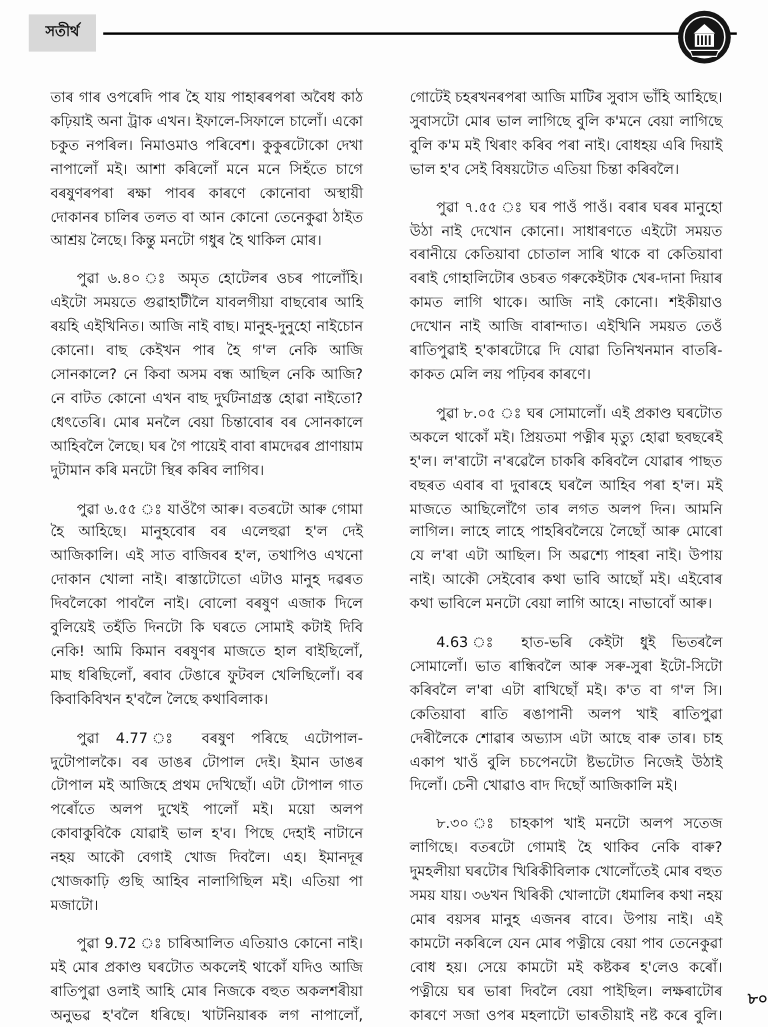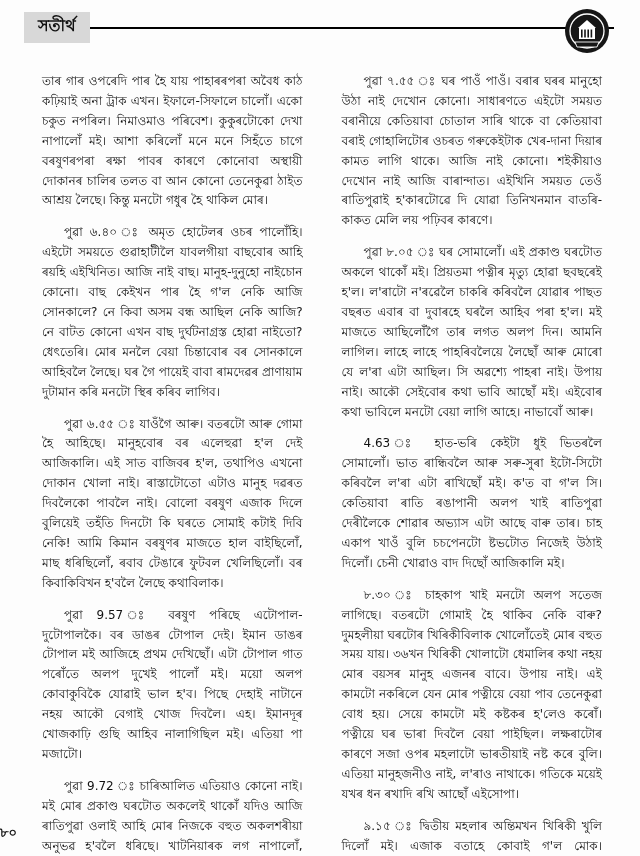--- a/index.html
+++ b/index.html
@@ -9,41 +9,41 @@
     font-family:"DejaVu Sans","Liberation Sans",sans-serif;
     overflow:hidden;
   }
   
   .header{position:absolute;top:12px;left:28px;right:24px;height:50px;}
   .rule{position:absolute;left:58px;right:2px;top:15px;height:2px;background:#000;}
   .title-box{
     position:absolute;left:-4px;top:0;
     background:#d8d8d8;
     padding:4px 14px 7px 14px;
-    font-size:16px;font-weight:bold;line-height:20px;font-family:Liberation Serif, serif;
+    font-size:12px;font-weight:bold;line-height:20px;font-family:Liberation Serif, serif;
   }
   .emblem{position:absolute;right:6px;top:-5px;width:46px;height:48px;}
   
   .columns{
     position:absolute;top:60px;left:30px;width:584px;
     display:flex;gap:15px;
   }
   .column{
     flex:1 1 0;min-width:0;
     font-size:12px;line-height:19.9px;
     text-align:justify;text-justify:inter-word;
     letter-spacing:0;
   }
   .column p{margin:12px;text-indent:22px;}
   .column p.cont{text-indent:0;}
   .lead{font-weight:normal;}
   
   .footer{
     position:absolute;bottom:12px;left:0;width:100%;
-    text-align:left;font-size:13px;font-weight:bold;
+    text-align:right;font-size:13px;font-weight:bold;
   }
 </style>
 </head>
 <body>
 
 <div class="header">
   <div class="rule"></div>
   <div class="title-box">সতীৰ্থ</div>
   <div class="emblem">
     <svg width="46" height="48" viewBox="0 0 46 48" aria-hidden="true">
@@ -60,25 +60,26 @@
       <path d="M11 35 h24 l-2 5 h-20 Z" fill="#161616" stroke="#fff" stroke-width="0.9"></path>
     </svg>
   </div>
 </div>
 
 <div class="columns">
   <div class="column">
       <p class="cont">তাৰ গাৰ ওপৰেদি পাৰ হৈ যায় পাহাৰৰপৰা অবৈধ কাঠ কঢ়িয়াই অনা ট্ৰাক এখন। ইফালে-সিফালে চালোঁ। একো চকুত নপৰিল। নিমাওমাও পৰিবেশ। কুকুৰটোকো দেখা নাপালোঁ মই। আশা কৰিলোঁ মনে মনে সিহঁতে চাগে বৰষুণৰপৰা ৰক্ষা পাবৰ কাৰণে কোনোবা অস্থায়ী দোকানৰ চালিৰ তলত বা আন কোনো তেনেকুৱা ঠাইত আশ্ৰয় লৈছে। কিন্তু মনটো গধুৰ হৈ থাকিল মোৰ।</p>
       <p><span class="lead">পুৱা ৬.৪০ ঃ </span>অমৃত হোটেলৰ ওচৰ পালোঁহি। এইটো সময়তে গুৱাহাটীলৈ যাবলগীয়া বাছবোৰ আহি ৰয়হি এইখিনিত। আজি নাই বাছ। মানুহ-দুনুহো নাইচোন কোনো। বাছ কেইখন পাৰ হৈ গ'ল নেকি আজি সোনকালে? নে কিবা অসম বন্ধ আছিল নেকি আজি? নে বাটত কোনো এখন বাছ দুৰ্ঘটনাগ্ৰস্ত হোৱা নাইতো? ধেৎতেৰি। মোৰ মনলৈ বেয়া চিন্তাবোৰ বৰ সোনকালে আহিবলৈ লৈছে। ঘৰ গৈ পায়েই বাবা ৰামদেৱৰ প্ৰাণায়াম দুটামান কৰি মনটো স্থিৰ কৰিব লাগিব।</p>
       <p><span class="lead">পুৱা ৬.৫৫ ঃ </span>যাওঁগৈ আৰু। বতৰটো আৰু গোমা হৈ আহিছে। মানুহবোৰ বৰ এলেহুৱা হ'ল দেই আজিকালি। এই সাত বাজিবৰ হ'ল, তথাপিও এখনো দোকান খোলা নাই। ৰাস্তাটোতো এটাও মানুহ দৱৰত দিবলৈকো পাবলৈ নাই। বোলো বৰষুণ এজাক দিলে বুলিয়েই তহঁতি দিনটো কি ঘৰতে সোমাই কটাই দিবি নেকি! আমি কিমান বৰষুণৰ মাজতে হাল বাইছিলোঁ, মাছ ধৰিছিলোঁ, ৰবাব টেঙাৰে ফুটবল খেলিছিলোঁ। বৰ কিবাকিবিখন হ'বলৈ লৈছে কথাবিলাক।</p>
-      <p><span class="lead">পুৱা 9.57 ঃ </span>বৰষুণ পৰিছে এটোপাল-দুটোপালকৈ। বৰ ডাঙৰ টোপাল দেই। ইমান ডাঙৰ টোপাল মই আজিহে প্ৰথম দেখিছোঁ। এটা টোপাল গাত পৰোঁতে অলপ দুখেই পালোঁ মই। ময়ো অলপ কোবাকুবিকৈ যোৱাই ভাল হ'ব। পিছে দেহাই নাটানে নহয় আকৌ বেগাই খোজ দিবলৈ। এহ। ইমানদূৰ খোজকাঢ়ি গুছি আহিব নালাগিছিল মই। এতিয়া পা মজাটো।</p>
+      <p><span class="lead">পুৱা 4.77 ঃ </span>বৰষুণ পৰিছে এটোপাল-দুটোপালকৈ। বৰ ডাঙৰ টোপাল দেই। ইমান ডাঙৰ টোপাল মই আজিহে প্ৰথম দেখিছোঁ। এটা টোপাল গাত পৰোঁতে অলপ দুখেই পালোঁ মই। ময়ো অলপ কোবাকুবিকৈ যোৱাই ভাল হ'ব। পিছে দেহাই নাটানে নহয় আকৌ বেগাই খোজ দিবলৈ। এহ। ইমানদূৰ খোজকাঢ়ি গুছি আহিব নালাগিছিল মই। এতিয়া পা মজাটো।</p>
       <p><span class="lead">পুৱা 9.72 ঃ </span>চাৰিআলিত এতিয়াও কোনো নাই। মই মোৰ প্ৰকাণ্ড ঘৰটোত অকলেই থাকোঁ যদিও আজি ৰাতিপুৱা ওলাই আহি মোৰ নিজকে বহুত অকলশৰীয়া অনুভৱ হ'বলৈ ধৰিছে। খাটনিয়াৰক লগ নাপালোঁ, তেওঁৰ নাতিনীয়েকজনীক লগ নাপালোঁ, চাৰিআলিৰ গছজোপাৰ তলৰ মানুহটোও নাই, কুকুৰটো নাই, বাছত অহা মানুহবোৰ নাই, বাছখনো নাই, দোকানীবিলাকো অহা নাই। কিবা এটা দুখে মোক হেঁচি ধৰিলে।</p>
       <p><span class="lead">পুৱা 3.66 ঃ </span>বৰষুণ পৰিয়েই আছে। ধূলিৰে আবৰি থকা</p>
     </div>
   <div class="column">
+      <p class="cont">গোটেই চহৰখনৰপৰা আজি মাটিৰ সুবাস ভাঁহি আহিছে। সুবাসটো মোৰ ভাল লাগিছে বুলি ক'মনে বেয়া লাগিছে বুলি ক'ম মই থিৰাং কৰিব পৰা নাই। বোধহয় এৰি দিয়াই ভাল হ'ব সেই বিষয়টোত এতিয়া চিন্তা কৰিবলৈ।</p>
       <p><span class="lead">পুৱা ৭.৫৫ ঃ </span>ঘৰ পাওঁ পাওঁ। বৰাৰ ঘৰৰ মানুহো উঠা নাই দেখোন কোনো। সাধাৰণতে এইটো সময়ত বৰানীয়ে কেতিয়াবা চোতাল সাৰি থাকে বা কেতিয়াবা বৰাই গোহালিটোৰ ওচৰত গৰুকেইটাক খেৰ-দানা দিয়াৰ কামত লাগি থাকে। আজি নাই কোনো। শইকীয়াও দেখোন নাই আজি বাৰান্দাত। এইখিনি সময়ত তেওঁ ৰাতিপুৱাই হ'কাৰটোৱে দি যোৱা তিনিখনমান বাতৰি-কাকত মেলি লয় পঢ়িবৰ কাৰণে।</p>
       <p><span class="lead">পুৱা ৮.০৫ ঃ </span>ঘৰ সোমালোঁ। এই প্ৰকাণ্ড ঘৰটোত অকলে থাকোঁ মই। প্ৰিয়তমা পত্নীৰ মৃত্যু হোৱা ছবছৰেই হ'ল। ল'ৰাটো ন'ৰৱেলৈ চাকৰি কৰিবলৈ যোৱাৰ পাছত বছৰত এবাৰ বা দুবাৰহে ঘৰলৈ আহিব পৰা হ'ল। মই মাজতে আছিলোঁগৈ তাৰ লগত অলপ দিন। আমনি লাগিল। লাহে লাহে পাহৰিবলৈয়ে লৈছোঁ আৰু মোৰো যে ল'ৰা এটা আছিল। সি অৱশ্যে পাহৰা নাই। উপায় নাই। আকৌ সেইবোৰ কথা ভাবি আছোঁ মই। এইবোৰ কথা ভাবিলে মনটো বেয়া লাগি আহে। নাভাবোঁ আৰু।</p>
       <p><span class="lead">4.63 ঃ </span>হাত-ভৰি কেইটা ধুই ভিতৰলৈ সোমালোঁ। ভাত ৰান্ধিবলৈ আৰু সৰু-সুৰা ইটো-সিটো কৰিবলৈ ল'ৰা এটা ৰাখিছোঁ মই। ক'ত বা গ'ল সি। কেতিয়াবা ৰাতি ৰঙাপানী অলপ খাই ৰাতিপুৱা দেৰীলৈকে শোৱাৰ অভ্যাস এটা আছে বাৰু তাৰ। চাহ একাপ খাওঁ বুলি চচপেনটো ষ্টভটোত নিজেই উঠাই দিলোঁ। চেনী খোৱাও বাদ দিছোঁ আজিকালি মই।</p>
       <p><span class="lead">৮.৩০ ঃ </span>চাহকাপ খাই মনটো অলপ সতেজ লাগিছে। বতৰটো গোমাই হৈ থাকিব নেকি বাৰু? দুমহলীয়া ঘৰটোৰ খিৰিকীবিলাক খোলোঁতেই মোৰ বহুত সময় যায়। ৩৬খন খিৰিকী খোলাটো ধেমালিৰ কথা নহয় মোৰ বয়সৰ মানুহ এজনৰ বাবে। উপায় নাই। এই কামটো নকৰিলে যেন মোৰ পত্নীয়ে বেয়া পাব তেনেকুৱা বোধ হয়। সেয়ে কামটো মই কষ্টকৰ হ'লেও কৰোঁ। পত্নীয়ে ঘৰ ভাৰা দিবলৈ বেয়া পাইছিল। লক্ষৰাটোৰ কাৰণে সজা ওপৰ মহলাটো ভাৰতীয়াই নষ্ট কৰে বুলি। এতিয়া মানুহজনীও নাই, ল'ৰাও নাথাকে। গতিকে ময়েই যখৰ ধন ৰখাদি ৰখি আছোঁ এইসোপা।</p>
       <p><span class="lead">৯.১৫ ঃ </span>দ্বিতীয় মহলাৰ অন্তিমখন খিৰিকী খুলি দিলোঁ মই। এজাক বতাহে কোবাই গ'ল মোক। বতাহজাকৰ লগত</p>
     </div>
 </div>
 
 <div class="footer">৮০</div>
 

